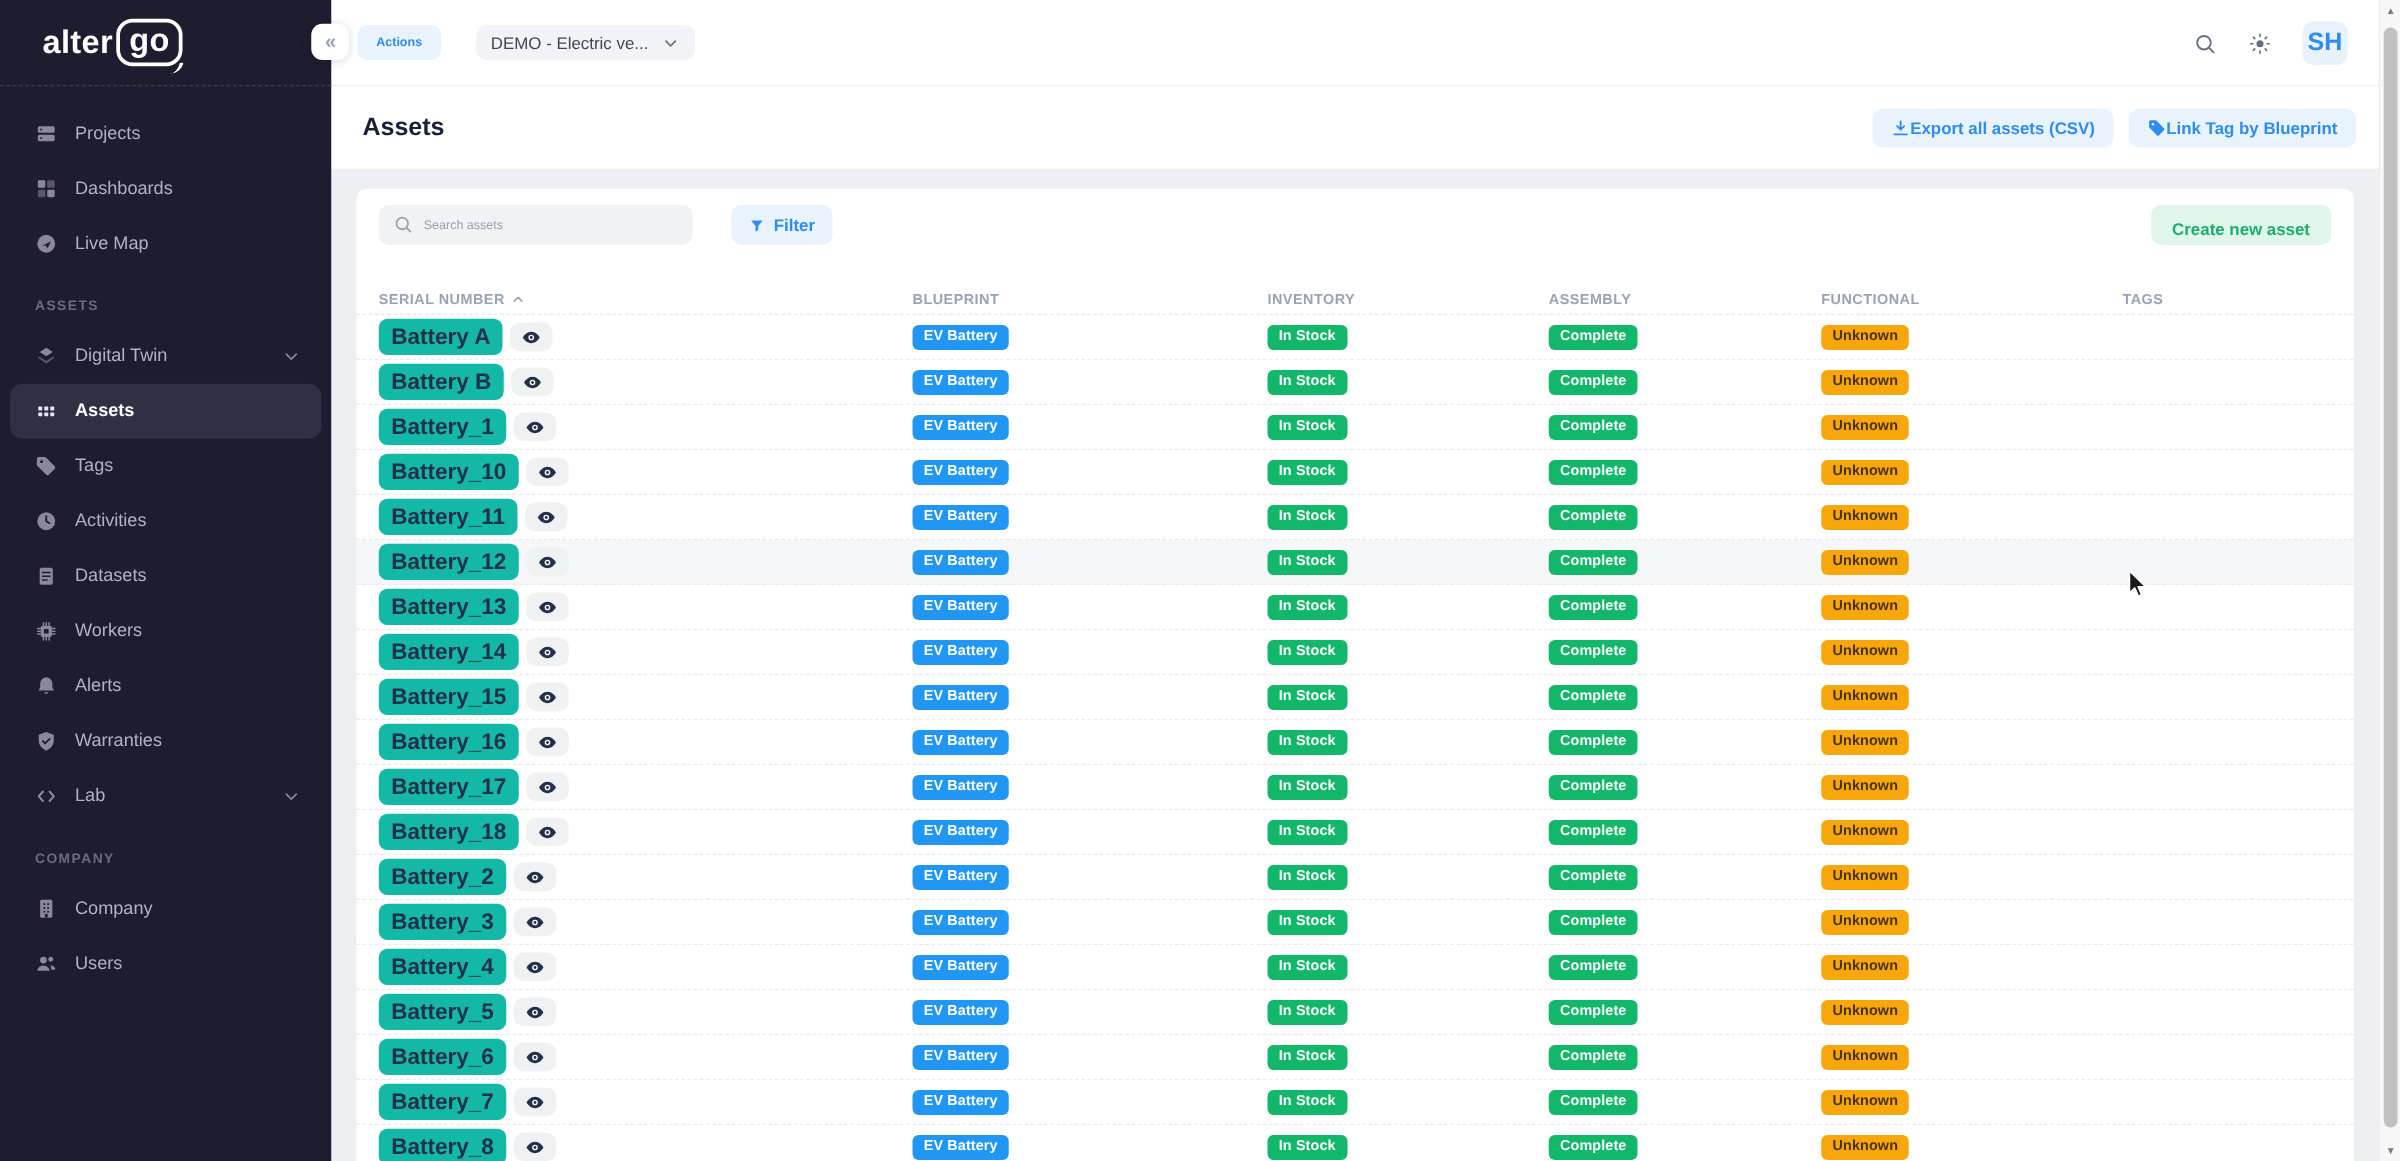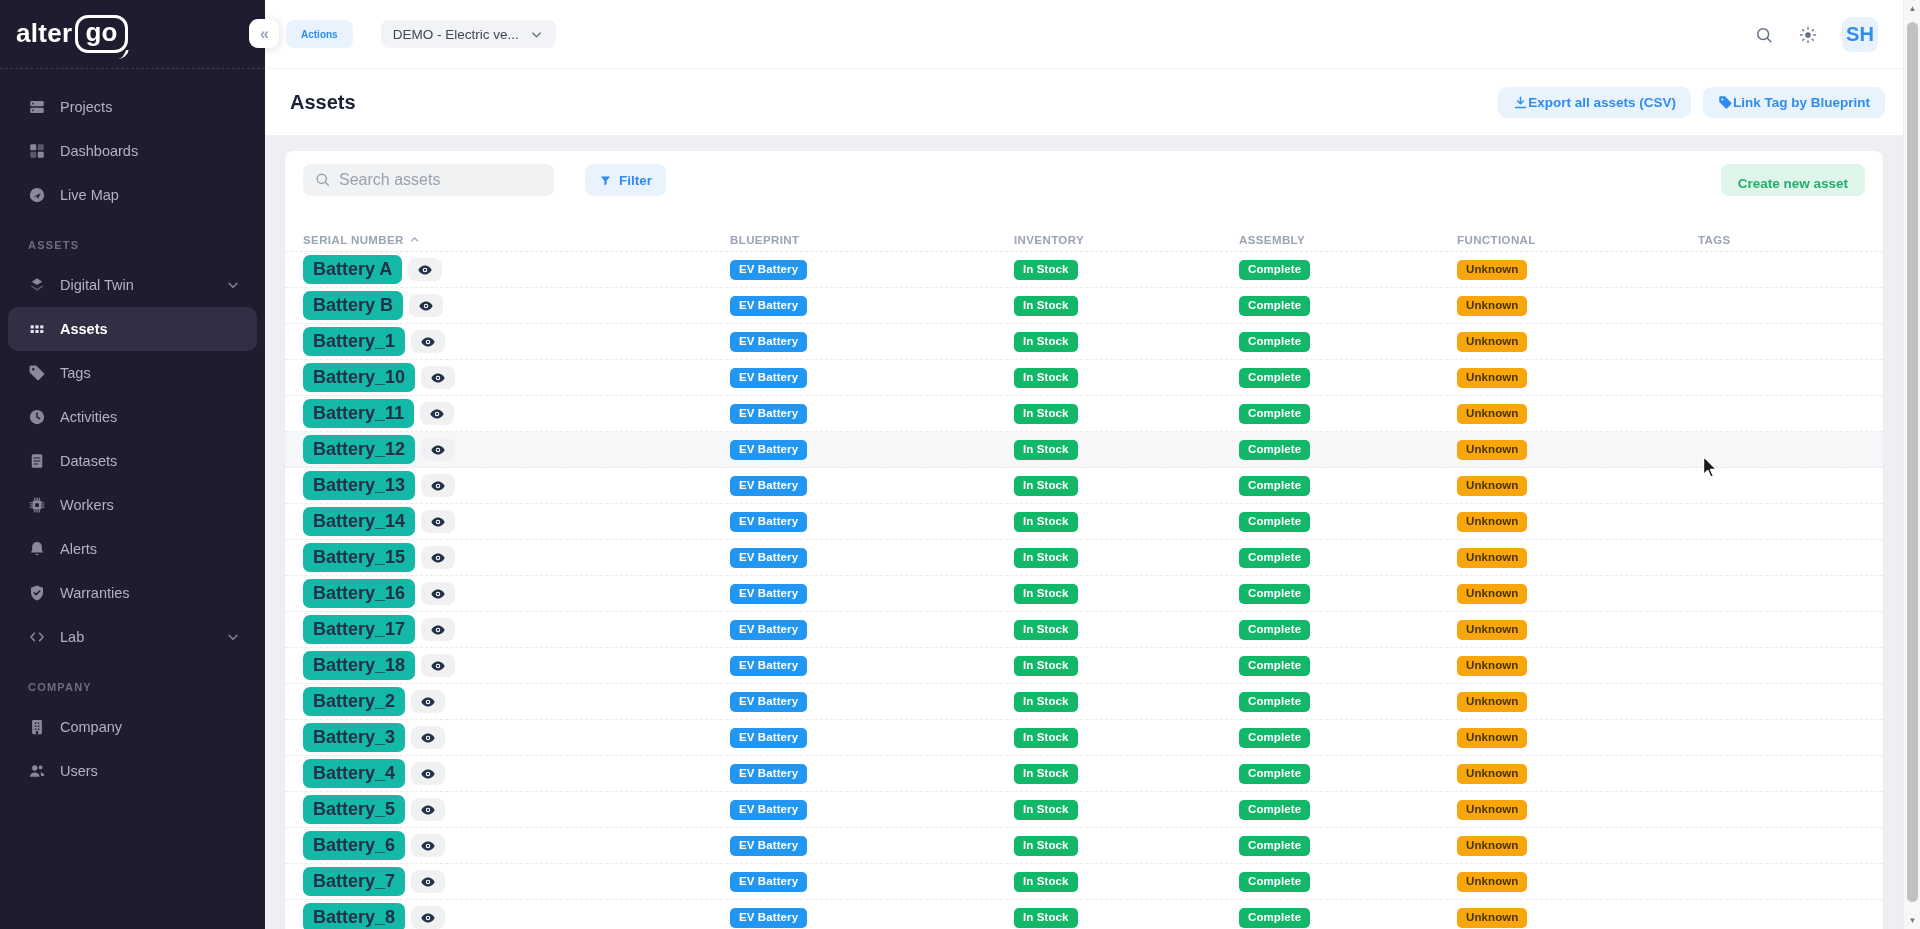--- a/index.html
+++ b/index.html
@@ -11,21 +11,21 @@
     position:relative;
   }
   .app { width:1920px; height:929px; position:relative; display:flex; }
 
   
   .sidebar {
     width:265px; height:929px; flex:0 0 265px;
     background: var(--sidebar-bg, #1e1c2f);
     color:#b4b2c0; position:relative; z-index:2;
   }
-  .logo-block { height:69px; display:flex; align-items:center; padding-left:16px;
+  .logo-block { height:69px; display:flex; align-items:center; padding-left:34px;
     border-bottom:1px dashed #3d3b4e; }
   .logo { color:#fff; font-size:26px; font-weight:600; letter-spacing:.3px; display:flex; align-items:center; }
   .logo-go { border:3px solid #fff; border-radius:13px; padding:0 7px 2px 7px; margin-left:3px; position:relative; line-height:1.15; }
   .logo-go::after { content:""; position:absolute; right:-3px; bottom:-9px; width:9px; height:9px;
     border-right:3px solid #fff; border-bottom-right-radius:9px; transform:skewX(-12deg); }
   nav { padding-top:16px; }
   .nav-item { height:44px; display:flex; align-items:center; padding:0 16px 0 20px;
     margin:0 8px; border-radius:10px; cursor:pointer; font-size:14.5px; color:#b4b2c0; }
   .nav-item.active { background:#312f44; color:#fff; font-weight:700; }
   .nav-icon { width:18px; height:18px; color:#8a8899; display:inline-flex; }
@@ -70,21 +70,21 @@
   .hbtn .bicon { display:inline-flex; width:15px; height:15px; }
   .hbtn .bicon svg { width:15px; height:15px; }
 
   
   .content { flex:1; overflow:hidden; }
   .card { background:#fff; border-radius:8px; margin:16px 37px 0 20px; min-height:820px;
     box-shadow:0 1px 2px rgba(16,24,40,.04); }
   .toolbar { display:flex; align-items:center; padding:13px 18px 0 18px; }
   .search-box { position:relative; width:251px; height:32px; }
   .search-box input { width:100%; height:100%; background:#f1f2f4; border:none; border-radius:8px;
-    padding:0 12px 0 36px; font-size:16px; font-family:inherit; color:#344054; outline:none; }
+    padding:0 12px 0 36px; font-size:10px; font-family:inherit; color:#344054; outline:none; }
   .search-box input::placeholder { color:#98a2b3; }
   .search-box .sicon { position:absolute; left:11px; top:7px; width:17px; height:17px; }
   .search-box .sicon svg { width:17px; height:17px; }
   .filter-btn { margin-left:31px; display:inline-flex; align-items:center; gap:7px;
     background:var(--button-blue-bg,#e9f3fe); color:var(--accent-blue,#2f8cf0); border:none;
     border-radius:8px; height:32px; padding:0 14px; font-size:13.5px; font-weight:700;
     font-family:inherit; cursor:pointer; }
   .filter-btn .bicon { display:inline-flex; width:13px; height:13px; }
   .filter-btn .bicon svg { width:13px; height:13px; }
   .create-btn { margin-left:auto; background:var(--create-green-bg,#e1f6ea);

